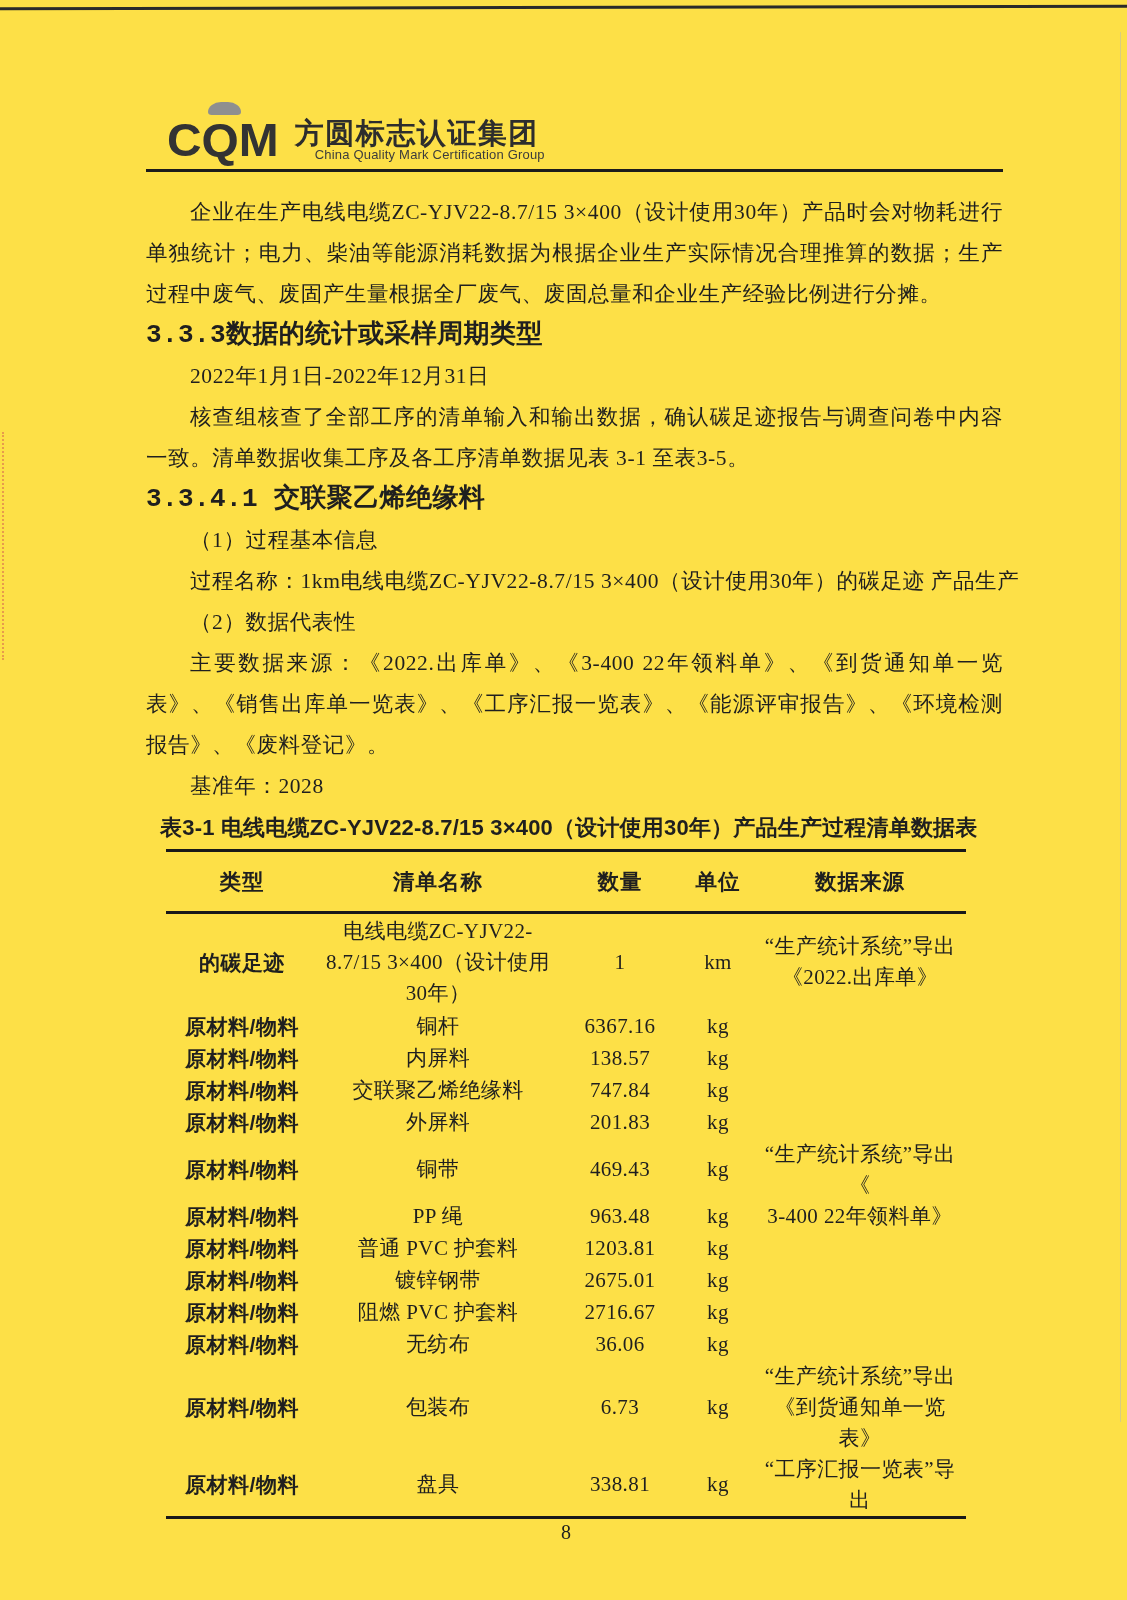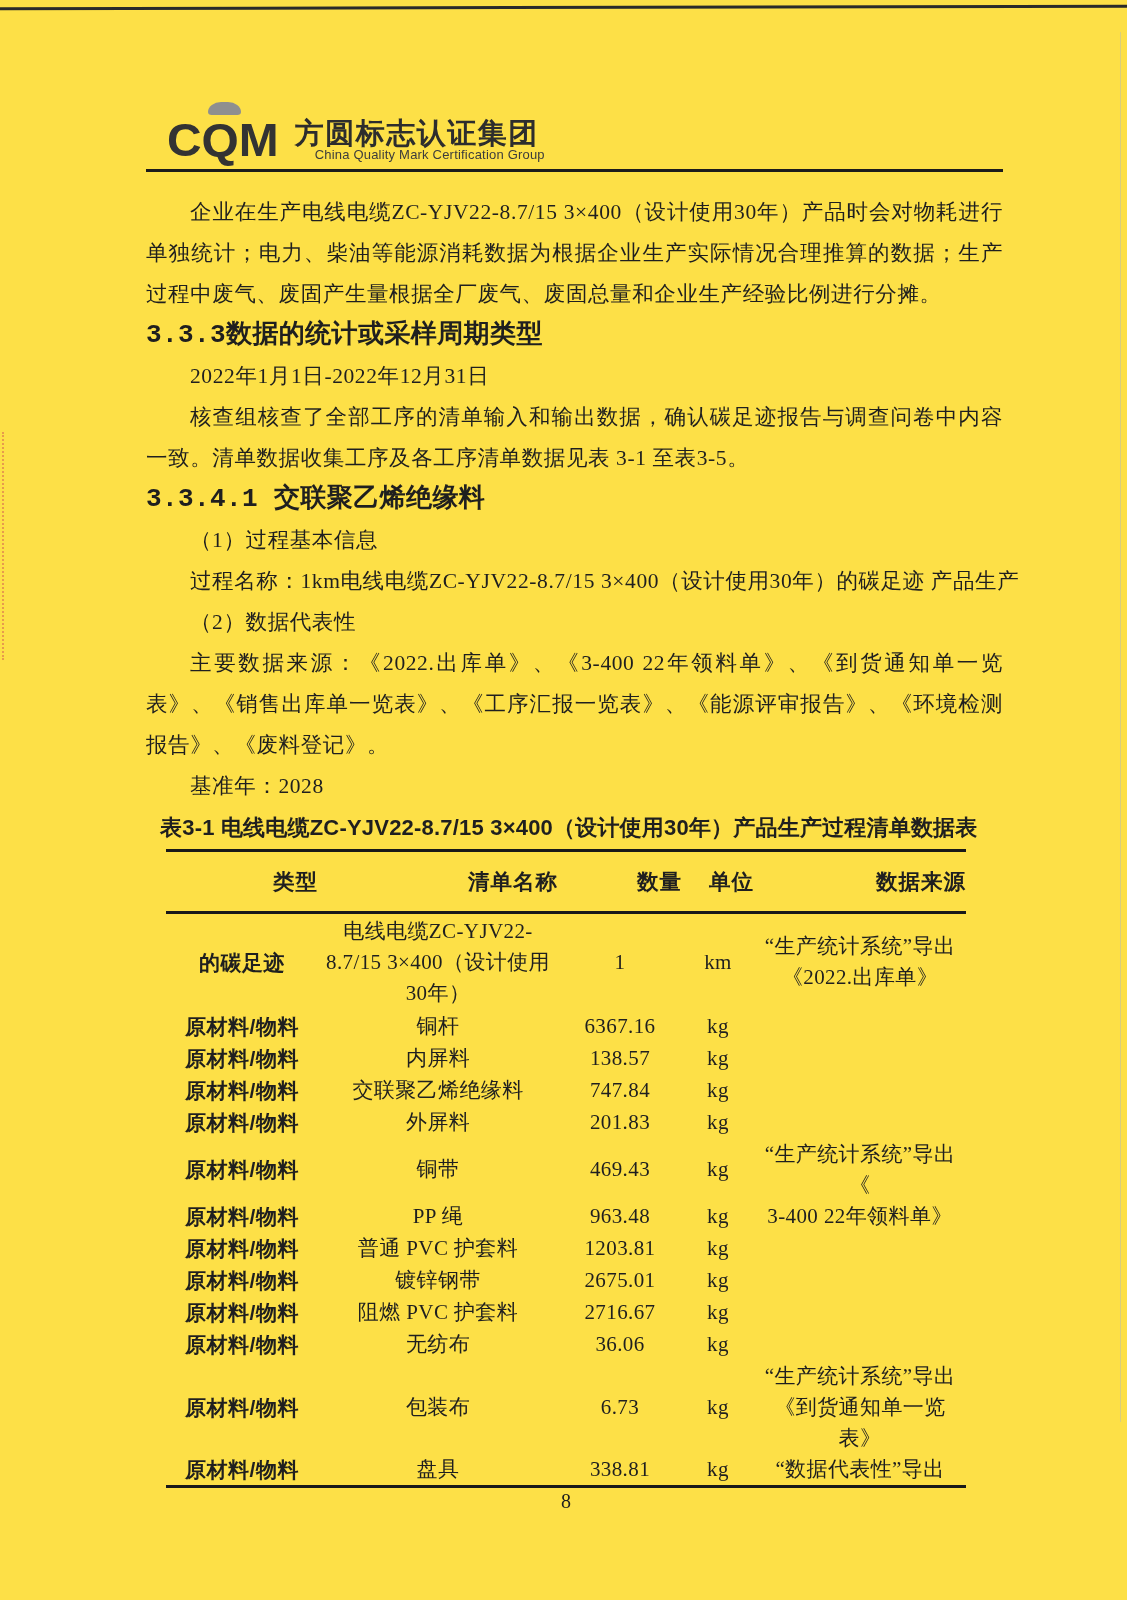--- a/index.html
+++ b/index.html
@@ -49,21 +49,21 @@
     border-collapse:collapse;table-layout:fixed;
     border-top:3px solid #191919;border-bottom:3px solid #191919;
     font-size:21px;
   }
   table.inv col.c1{width:19%;} table.inv col.c2{width:30%;}
   table.inv col.c3{width:15.5%;} table.inv col.c4{width:9%;}
   table.inv col.c5{width:26.5%;}
   table.inv th{
     border-bottom:3px solid #191919;height:59px;
     font-family:"Liberation Sans","DejaVu Sans",sans-serif;font-weight:700;
-    font-size:21.5px;text-align:right;vertical-align:middle;padding:0;letter-spacing:1px;
+    font-size:21.5px;text-align:center;vertical-align:middle;padding:0;letter-spacing:1px;
   }
   table.inv td{
     text-align:center;vertical-align:middle;padding:0;line-height:31px;letter-spacing:0.4px;
   }
   table.inv td.t{
     font-family:"Liberation Sans","DejaVu Sans",sans-serif;font-weight:700;letter-spacing:0.5px;
   }
   tr.rh{height:32px;} tr.rh-first{height:98px;} tr.rh-two{height:62px;} tr.rh-last{height:30px;}
 
   
@@ -203,21 +203,21 @@
           <td>包装布</td>
           <td>6.73</td>
           <td>kg</td>
           <td>“生产统计系统”导出《到货通知单一览表》</td>
         </tr>
         <tr class="rh-last">
           <td class="t">原材料/物料</td>
           <td>盘具</td>
           <td>338.81</td>
           <td>kg</td>
-          <td>“数据代表性”导出</td>
+          <td>“工序汇报一览表”导出</td>
         </tr>
       </tbody>
     </table>
 
     <div class="pagenum">8</div>
   </div>
 
 </div>
 
 </body></html>

